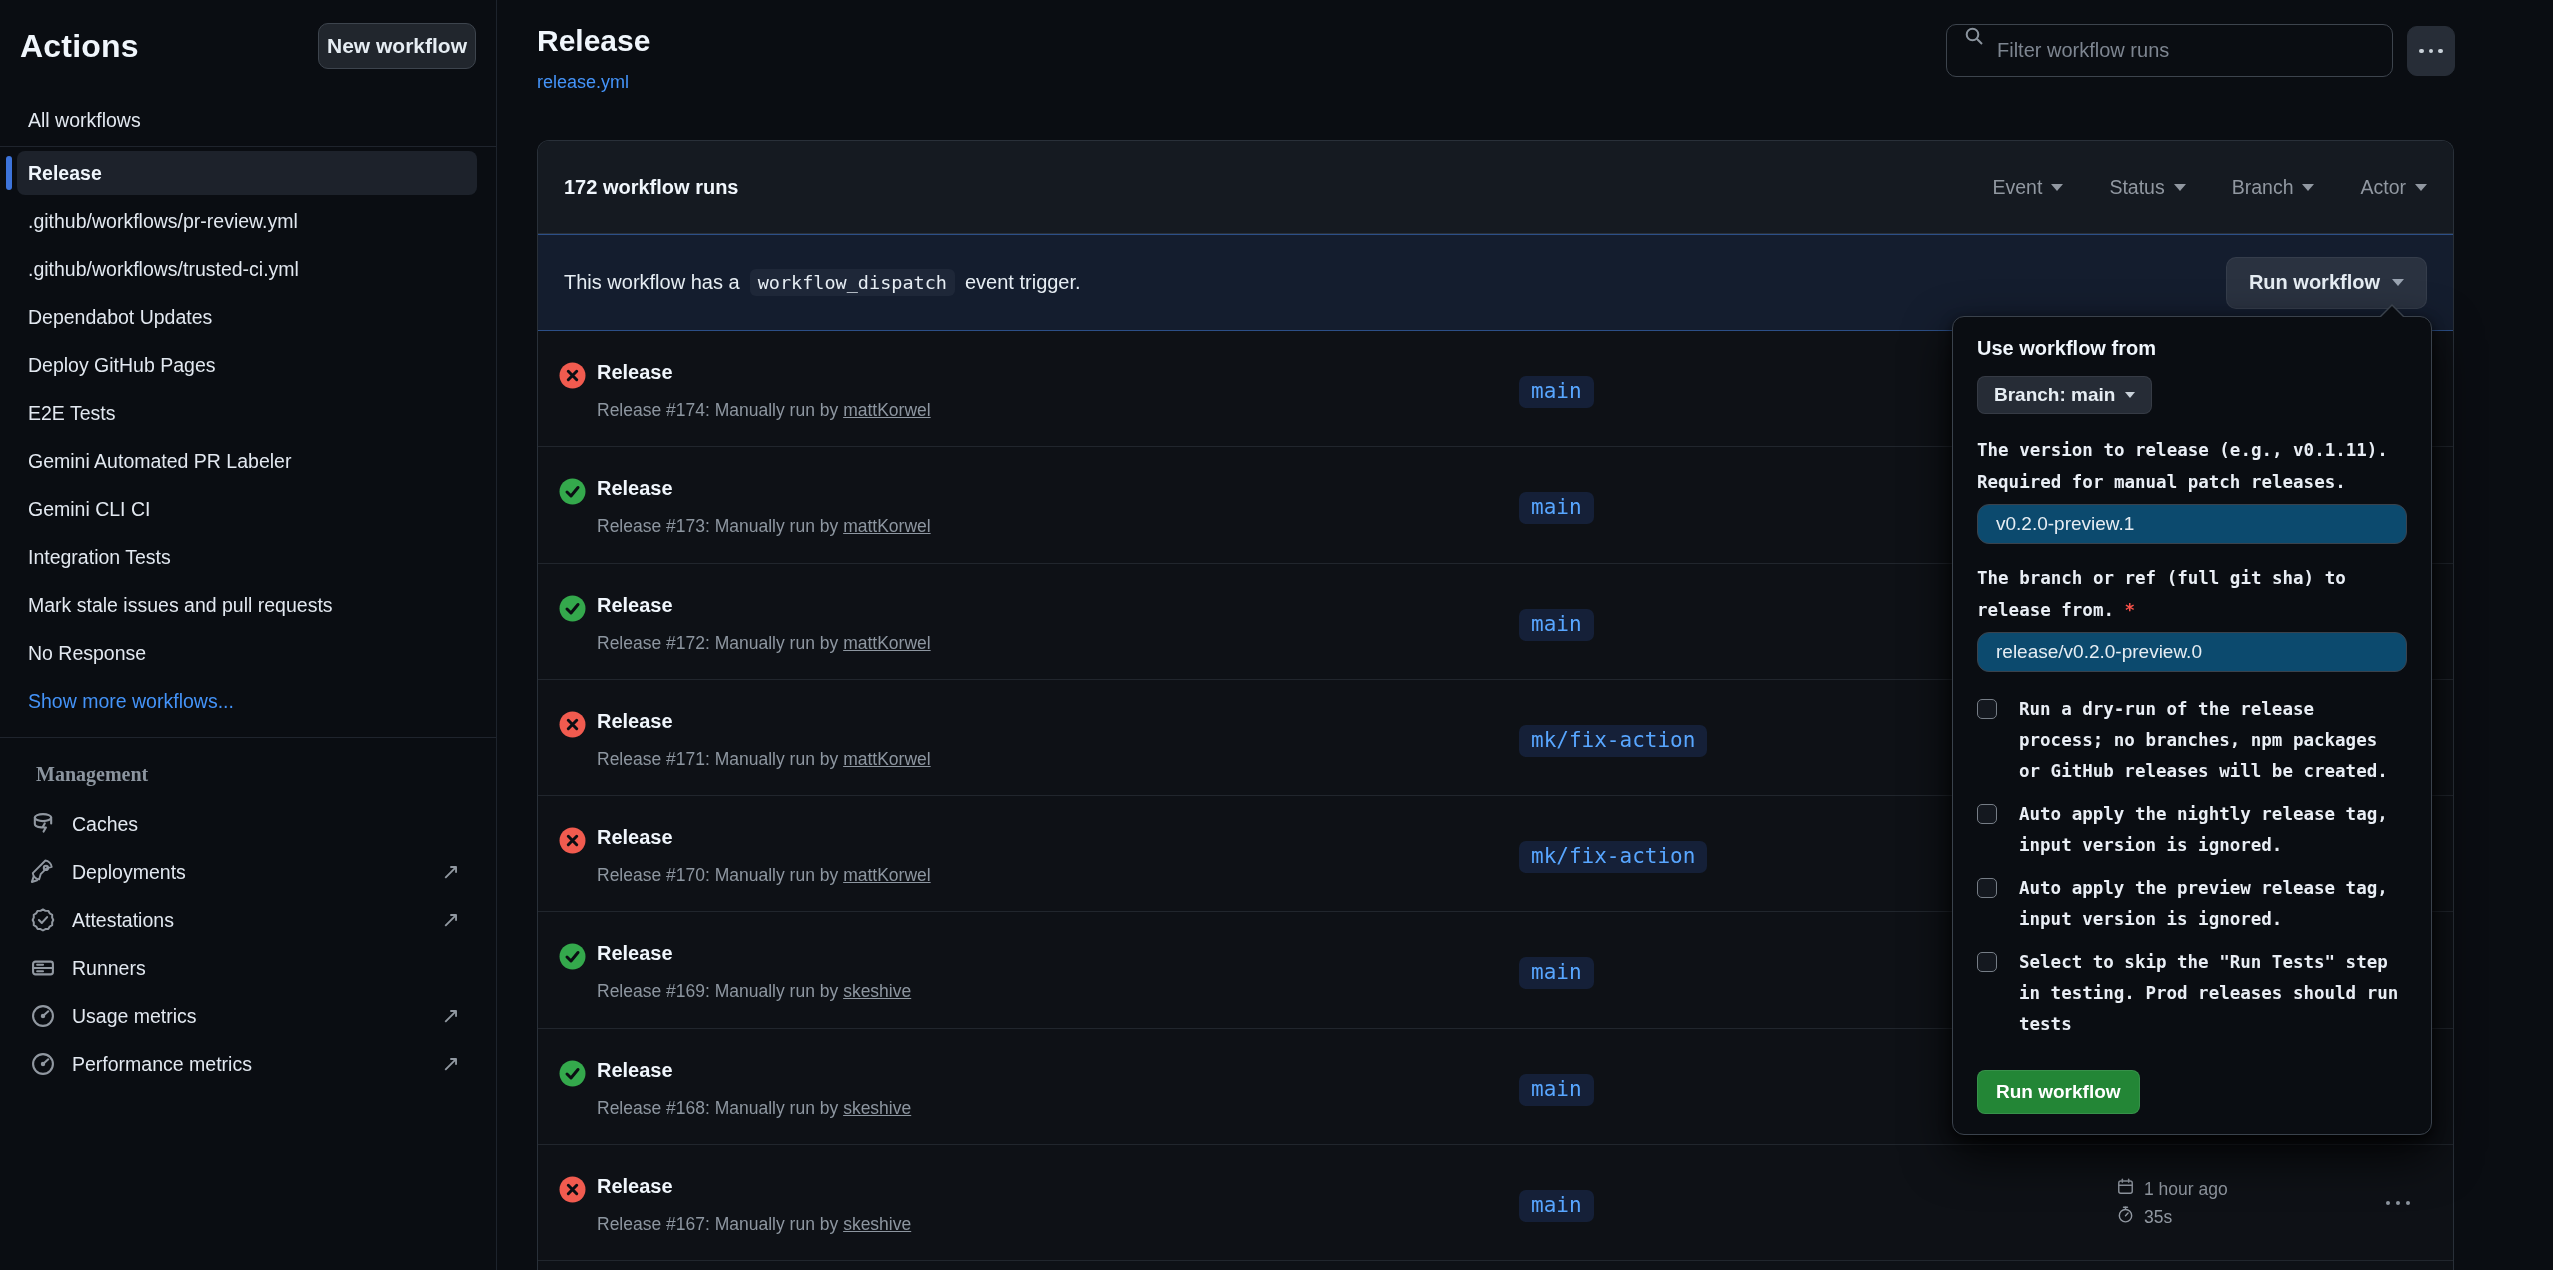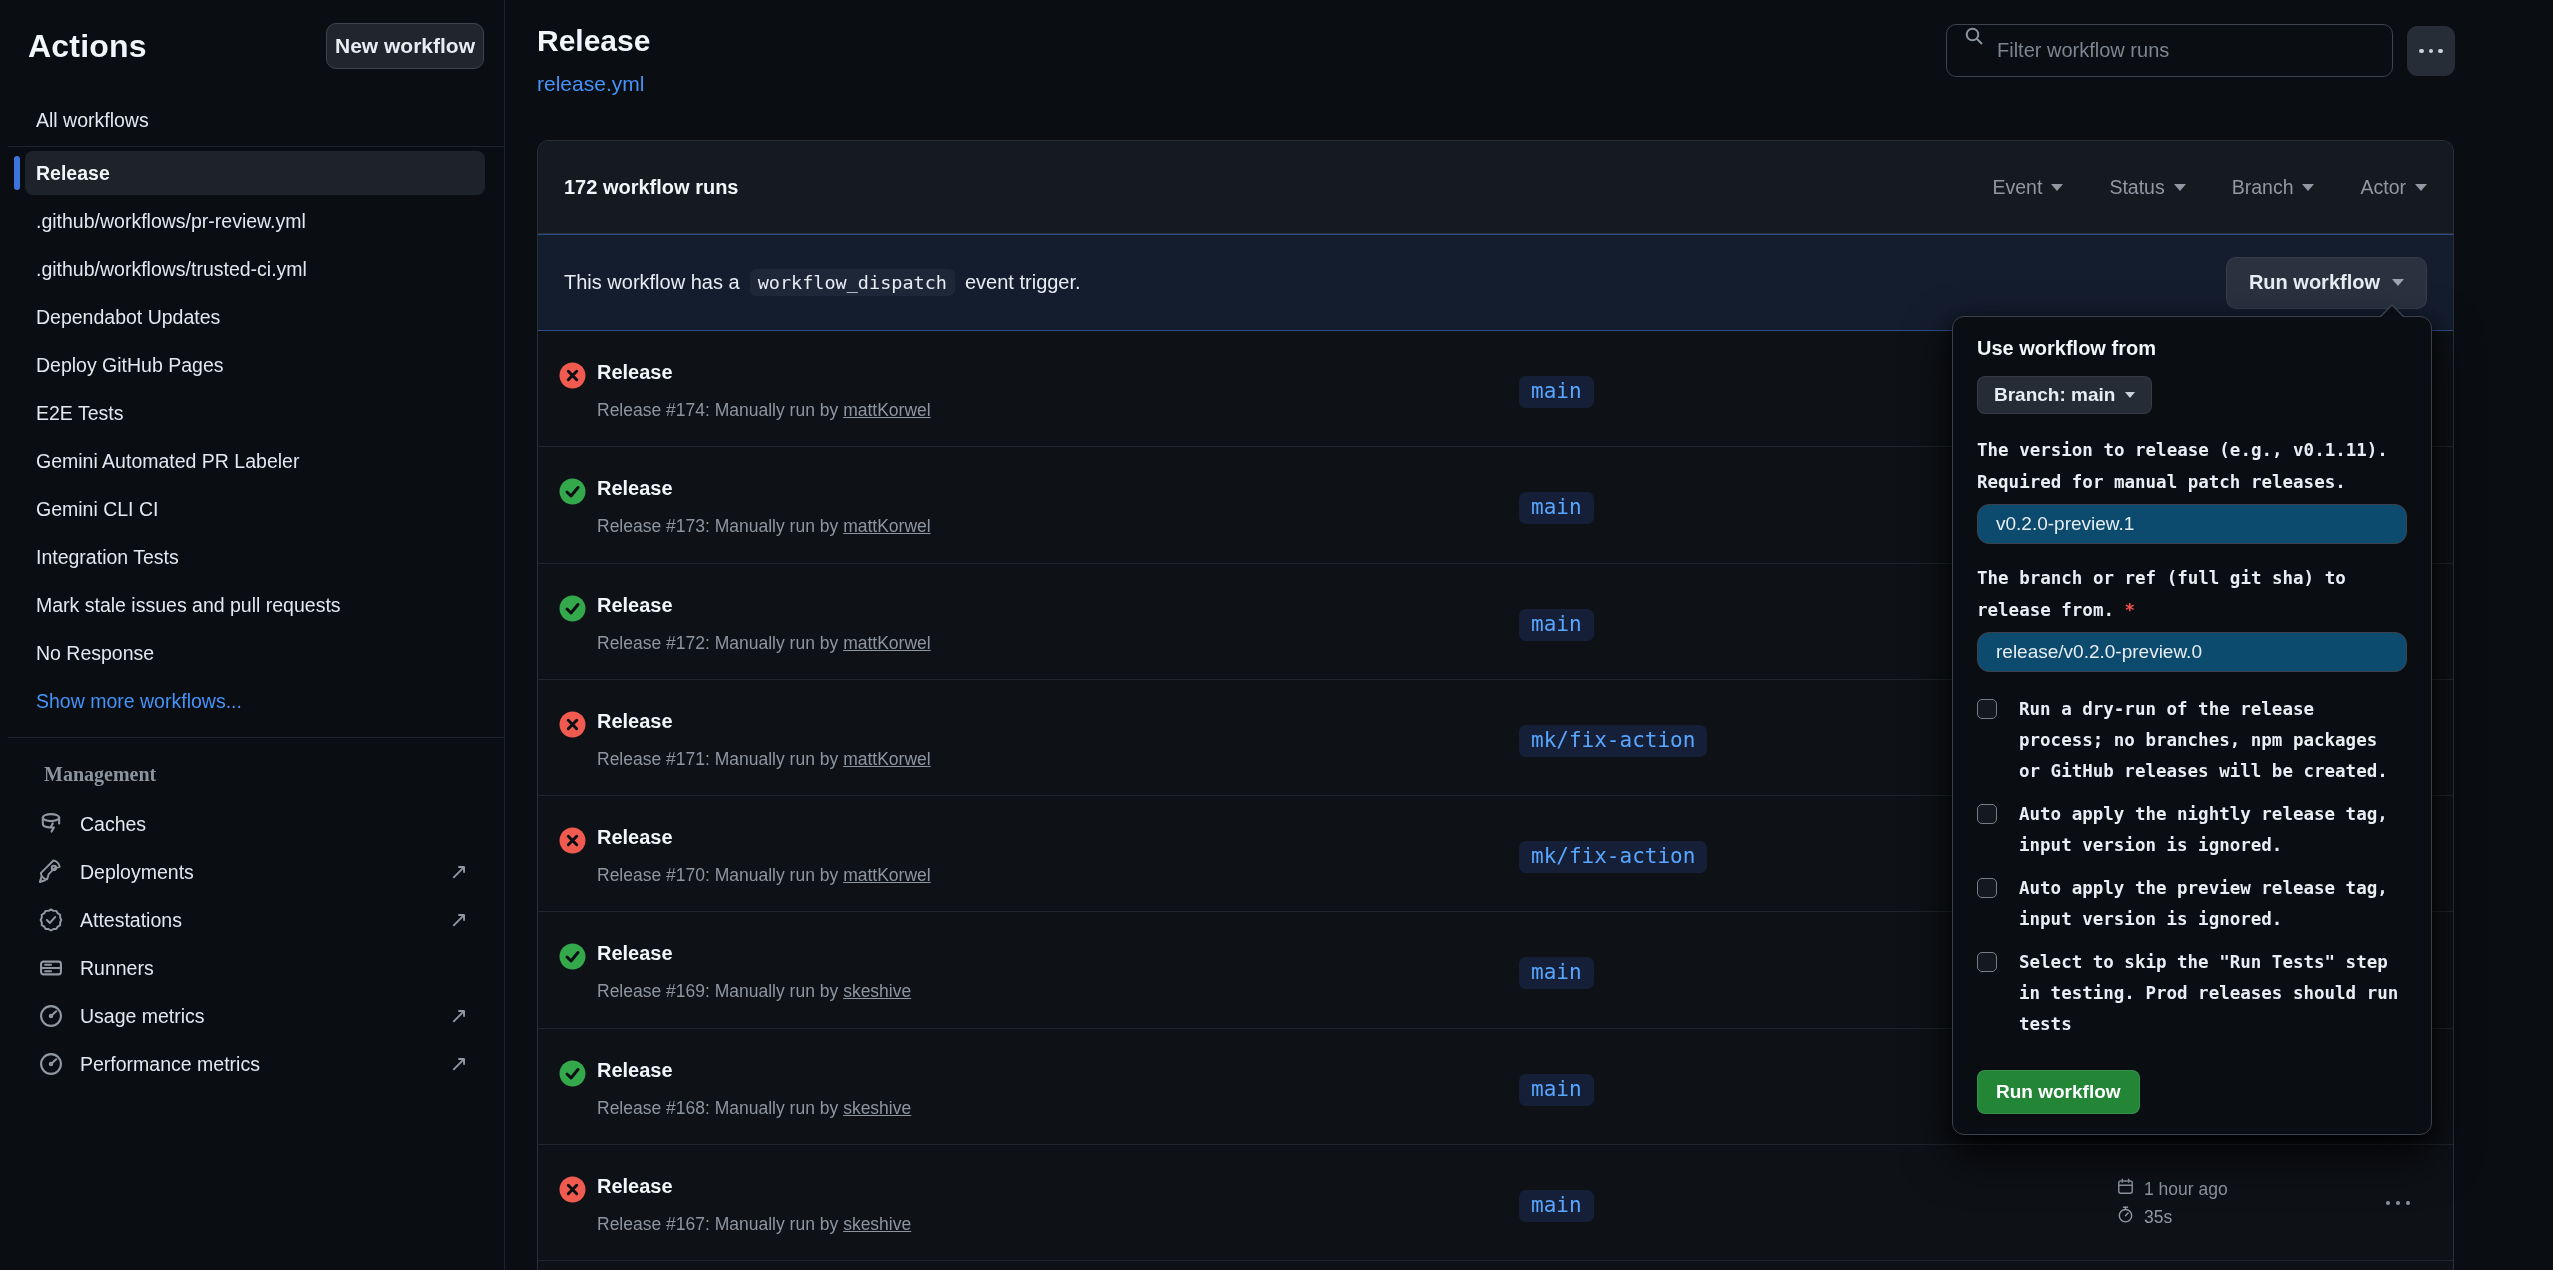--- a/index.html
+++ b/index.html
@@ -7,21 +7,21 @@
   body {
     background:#0a0d12;
     font-family:"Liberation Sans", sans-serif;
     color:#e6edf3;
     position:relative;
   }
   #app { position:absolute; inset:0; }
 
   
   .sidebar {
-    position:absolute; left:8px; top:0; width:497px; height:1270px;
+    position:absolute; left:0; top:0; width:497px; height:1270px;
     border-right:1px solid #1d232c; padding-top:22px; background:#0a0d12;
   }
   .sb-head { height:48px; padding:0 20px; display:flex; align-items:center; justify-content:space-between; margin-bottom:26px; }
   .sb-title { font-size:32px; font-weight:bold; color:#f0f6fc; letter-spacing:.2px; }
   .btn-secondary {
     background:#21262d; border:1px solid #3d444d; border-radius:10px;
     color:#e6edf3; font-size:21px; font-weight:600; height:46px; padding:0 8px;
     display:inline-flex; align-items:center; cursor:pointer; font-family:inherit;
   }
   .sb-list { position:relative; }
@@ -42,21 +42,21 @@
   .sb-divider.second { margin:12px 0 18px 0; }
   .sb-section { height:36px; padding-left:36px; font-size:20px; font-weight:bold; color:#8b949e; display:flex; align-items:center;font-family:Liberation Serif, serif; }
   .mg-list { margin-top:8px; }
   .mg-item { height:48px; display:flex; align-items:center; padding:0 36px 0 28px; font-size:19.5px; color:#e2e8f0; cursor:pointer; }
   .mg-item .mg-icon { width:30px; height:30px; margin-right:14px; flex-shrink:0; display:flex; align-items:center; justify-content:center; }
   .mg-item svg { stroke:#9198a1; fill:none; stroke-width:1.8; stroke-linecap:round; stroke-linejoin:round; }
   .mg-arrow { margin-left:auto; color:#9198a1; font-size:22px; }
 
   
   .page-title { position:absolute; left:537px; top:24px; font-size:30px; font-weight:bold; color:#f0f6fc; }
-  .page-file  { position:absolute; left:537px; top:72px; font-size:21px; color:#4493f8; text-decoration:none; cursor:pointer; }
+  .page-file  { position:absolute; left:537px; top:72px; font-size:18px; color:#4493f8; text-decoration:none; cursor:pointer; }
   .search-box {
     position:absolute; left:1946px; top:24px; width:447px; height:53px;
     border:1px solid #3d444d; border-radius:10px; display:flex; padding:0 16px; gap:12px;
     background:transparent;
   }
   .search-box svg { stroke:#8b949e; fill:none; stroke-width:2; flex-shrink:0; }
   .search-box input {
     background:transparent; border:0; outline:none; color:#e6edf3; font-size:20px; width:100%;
     font-family:inherit;
   }

